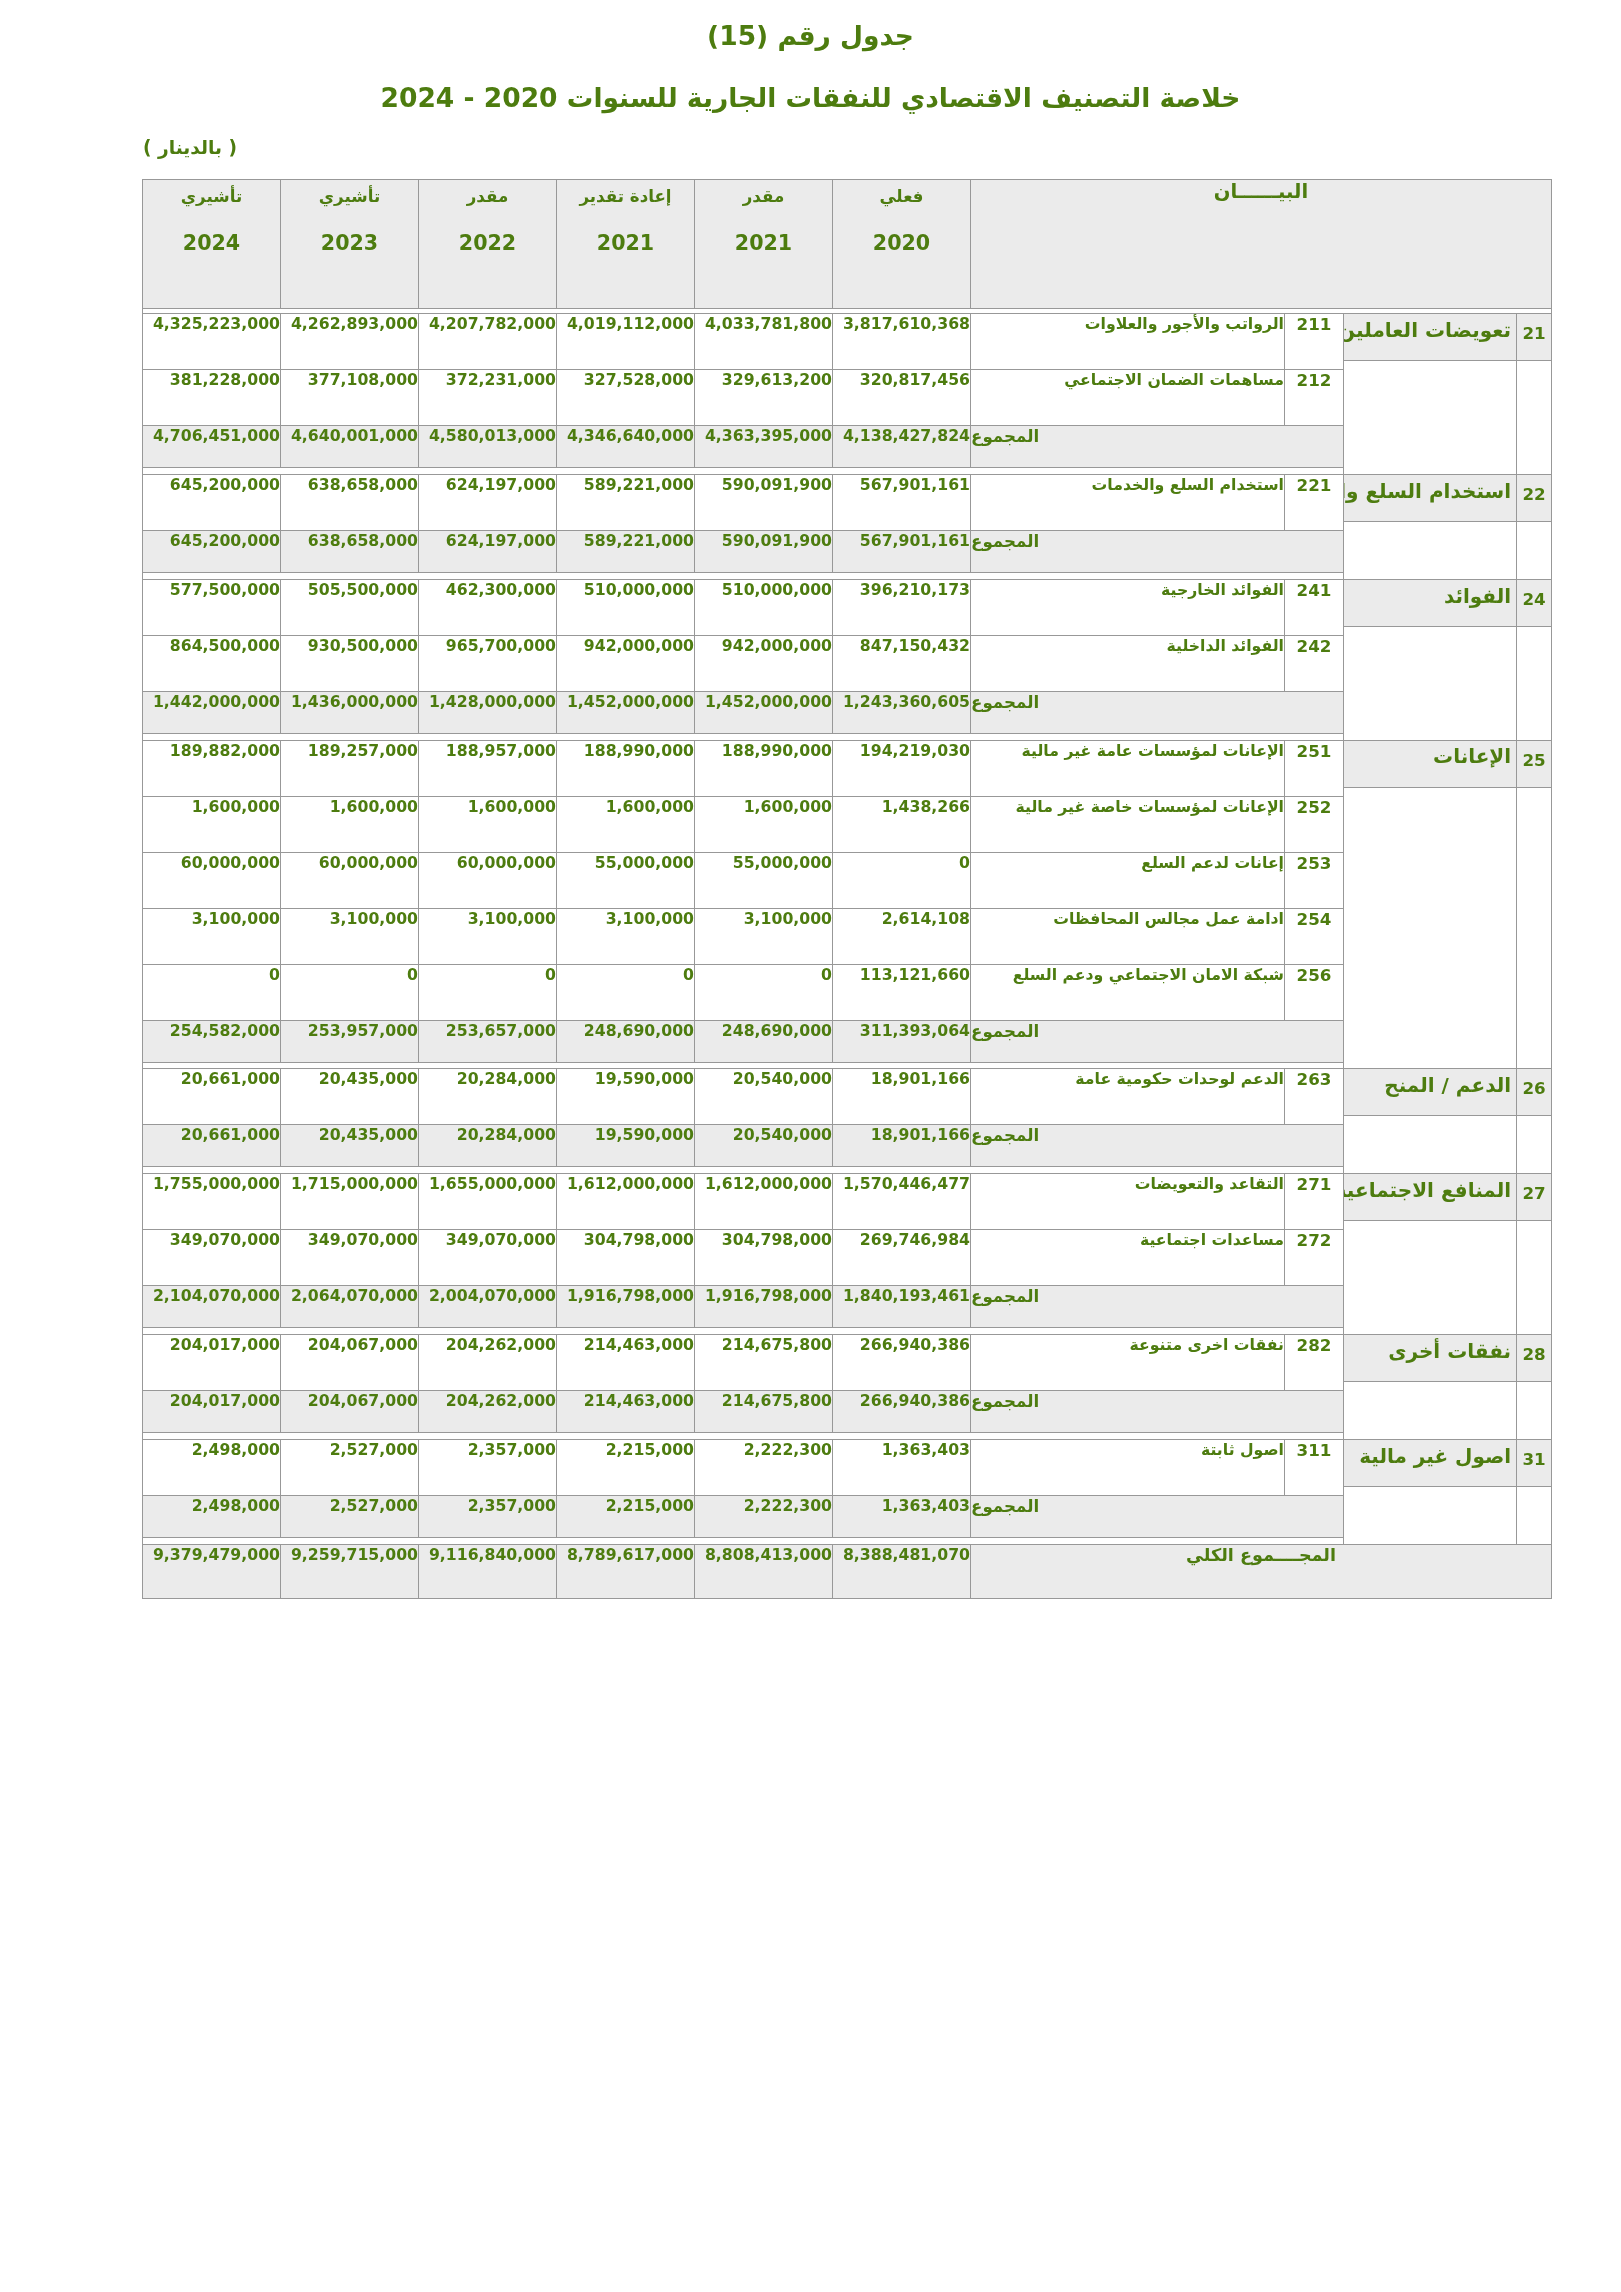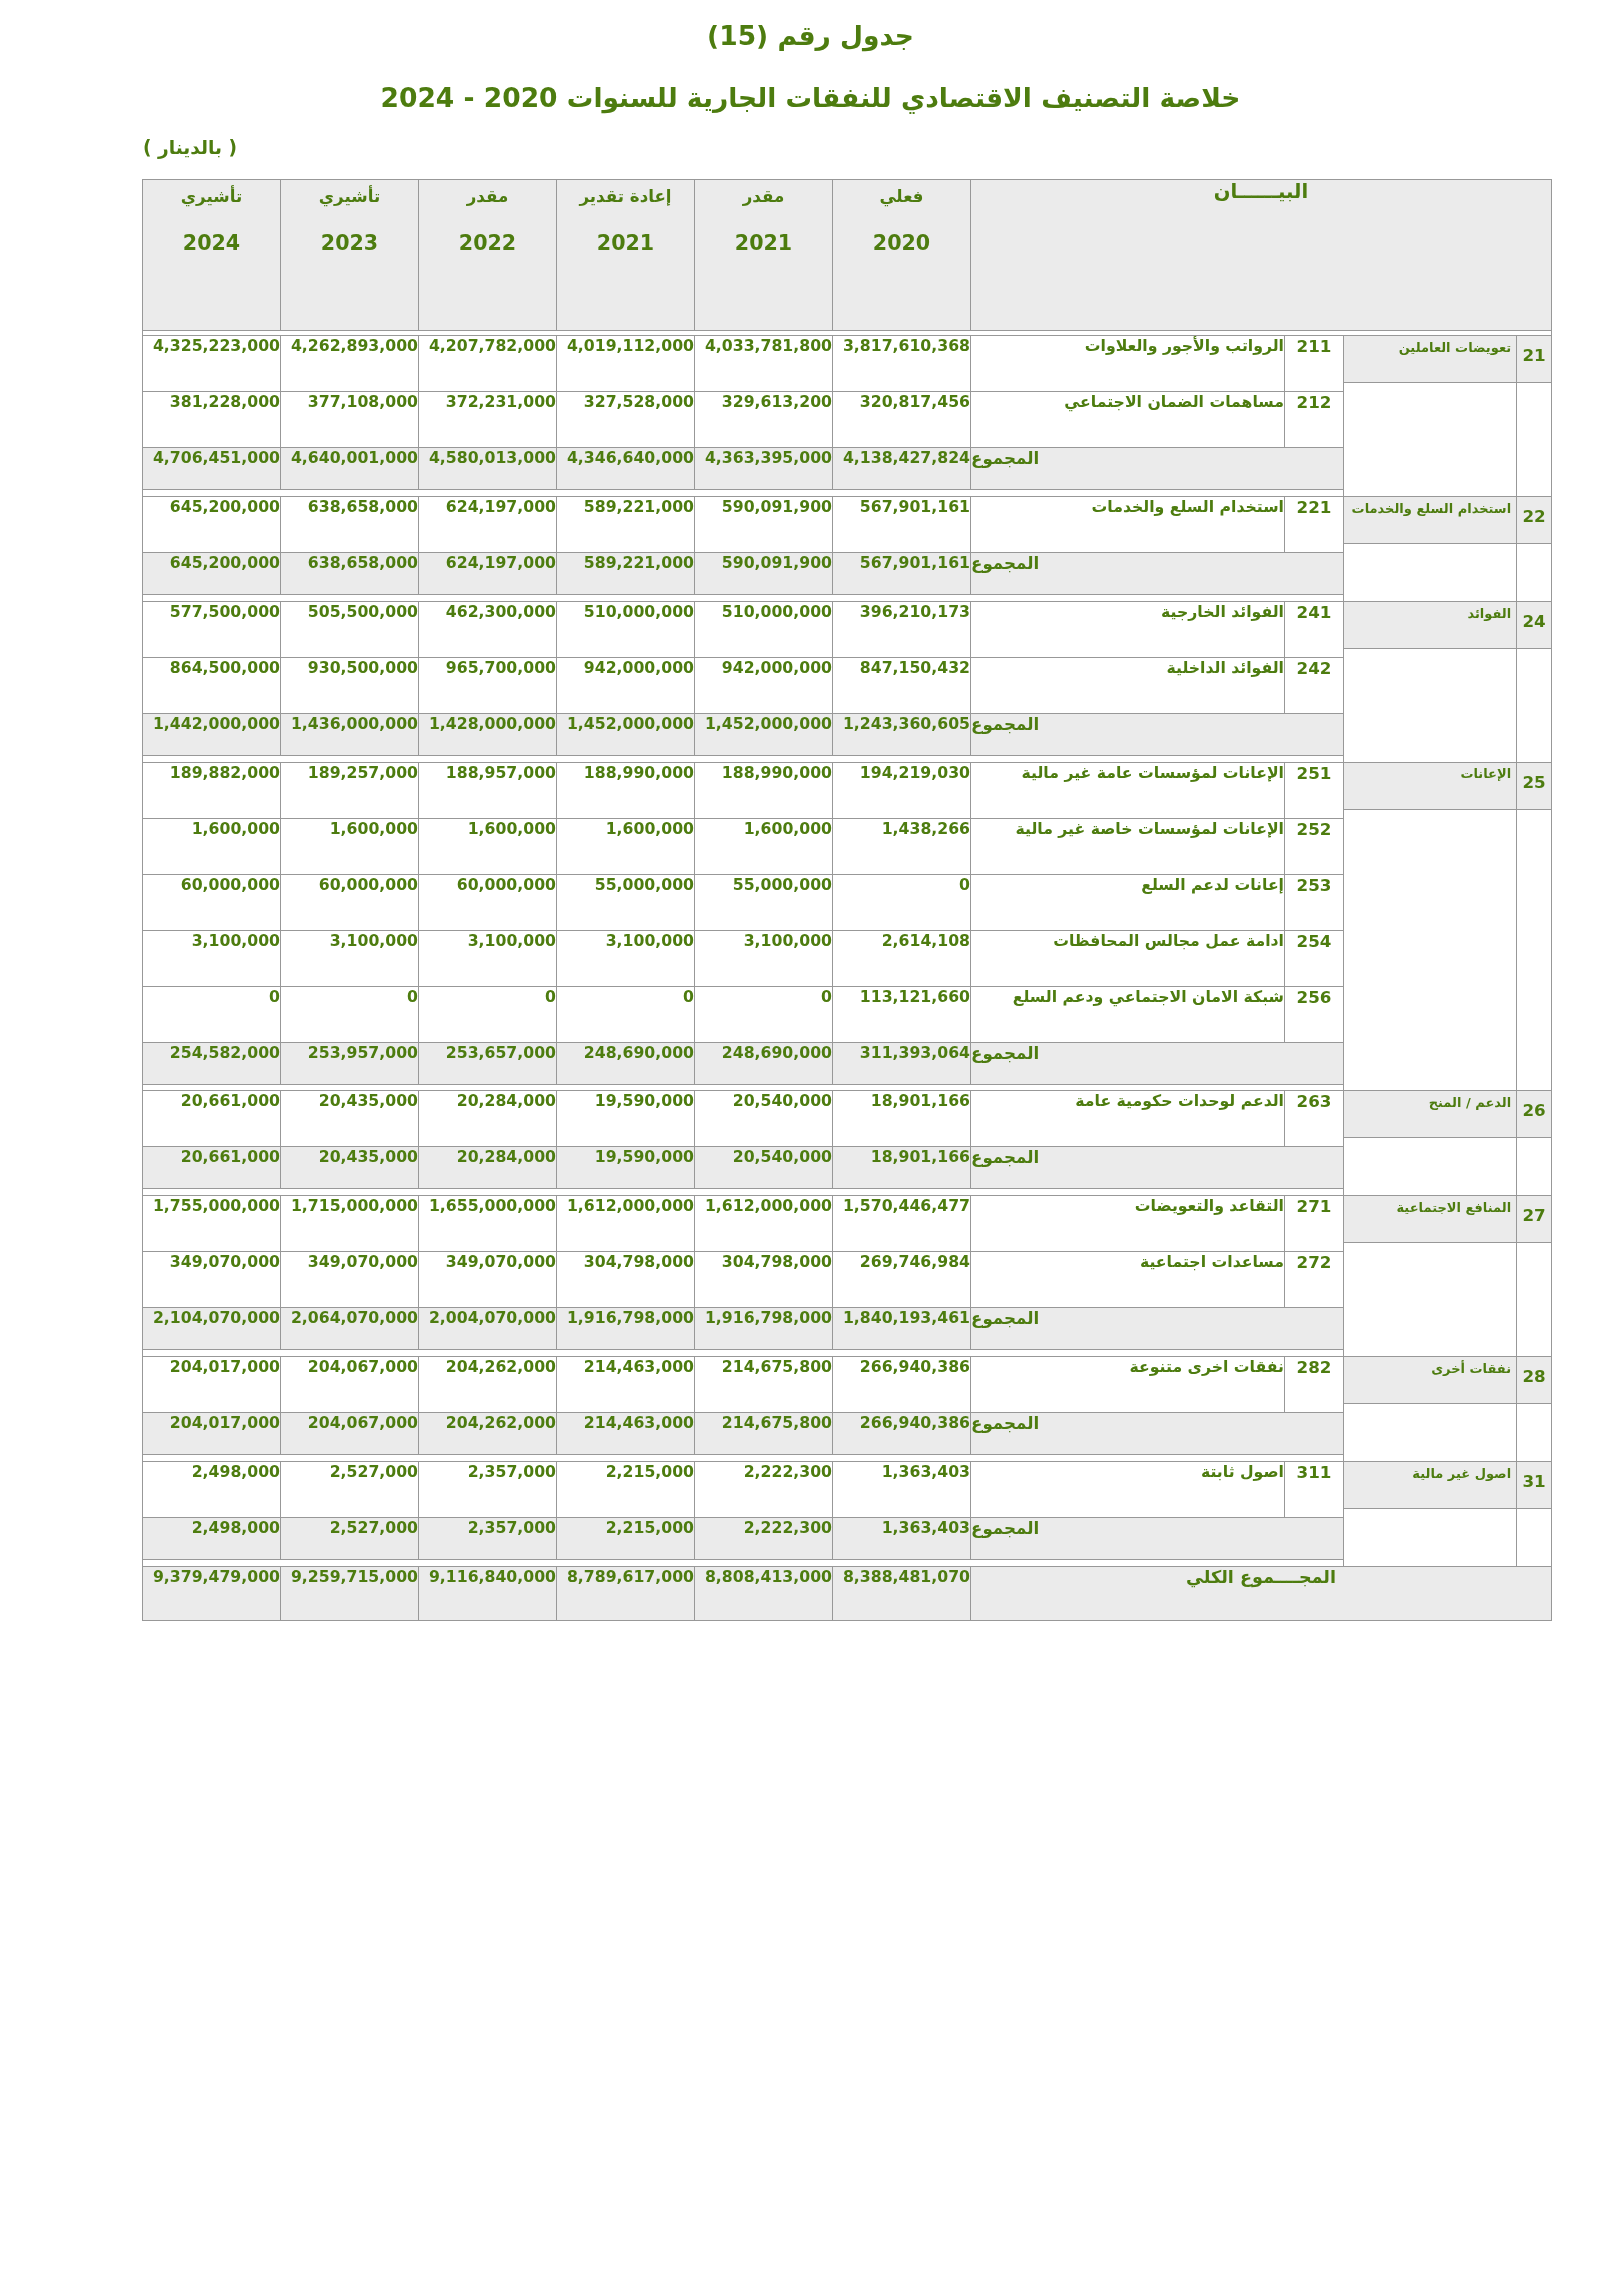--- a/index.html
+++ b/index.html
@@ -15,34 +15,34 @@
   table.budget {
     position:absolute; top:179px; left:142px; width:1409px;
     border-collapse:collapse; table-layout:fixed;
   }
   table.budget td {
     border:1px solid #989898; padding:0; vertical-align:top;
     font-weight:bold; overflow:hidden;
   }
   .grey { background:#ebebeb; }
 
-  tr.hdr { height:151px; }
+  tr.hdr { height:129px; }
   .hword { text-align:center; font-size:16.7px; margin-top:5.9px; direction:rtl; }
   .hyear { text-align:center; font-size:20.6px; margin-top:25.5px; }
   td.stmt-head { text-align:center; font-size:19.6px; direction:rtl; padding-top:29px; }
 
   tr.hsp { height:4.9px; }
   tr.data { height:56px;margin-top:40px; }
   td.num   { text-align:right; padding:3.9px 6.9px 0 0; font-size:15.7px; white-space:nowrap; }
   td.iname { direction:rtl; text-align:right; padding:3.9px 4.9px 0 0; font-size:15.7px; white-space:nowrap; }
   td.icode { text-align:center; padding-top:3.9px; font-size:16.7px; }
 
   td.catcell { padding:0; vertical-align:top; }
   .catbox { background:#ebebeb; border-bottom:1px solid #989898; box-sizing:border-box; height:47px; }
-  .catbox.cname { direction:rtl; text-align:right; padding:3.9px 4.9px 0 0; font-size:13px; white-space:nowrap; }
+  .catbox.cname { direction:rtl; text-align:right; padding:3.9px 4.9px 0 0; font-size:20px; white-space:nowrap; }
   .catbox.ccode { text-align:center; padding-top:9px; font-size:16.7px; }
 
   tr.trow { height:42px; }
   td.tlabel { direction:rtl; text-align:left; padding:3.9px 0 0 25.5px; font-size:16.7px; }
 
   tr.sprow { height:6.9px; }
   td.sp { background:#ffffff; }
 
   tr.grand { height:54px;border-radius:13px; }
   td.gnum   { text-align:right; padding:12.7px 6.9px 0 0; font-size:15.7px; white-space:nowrap; }

